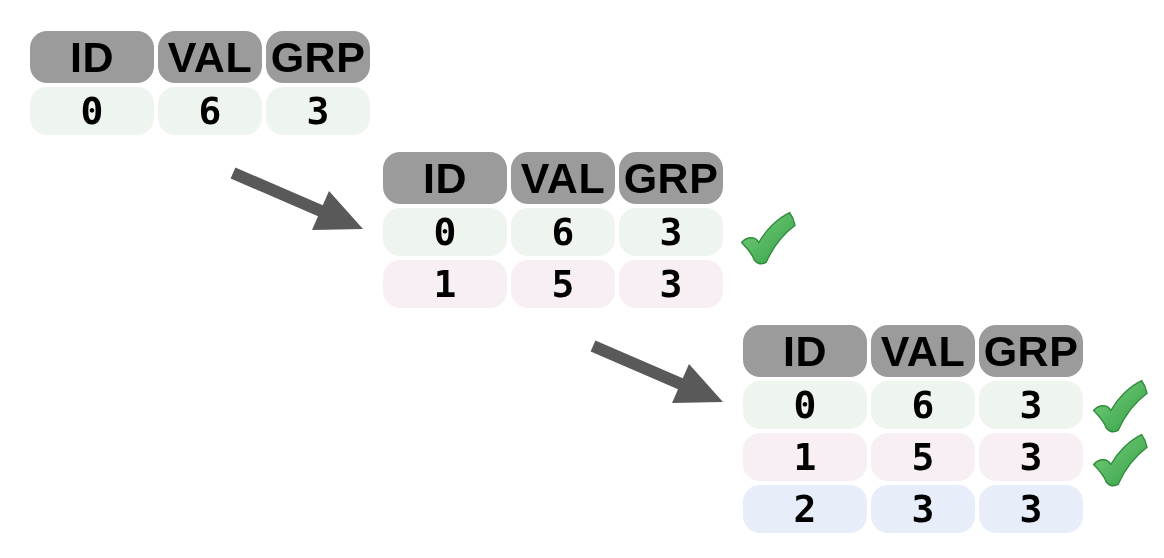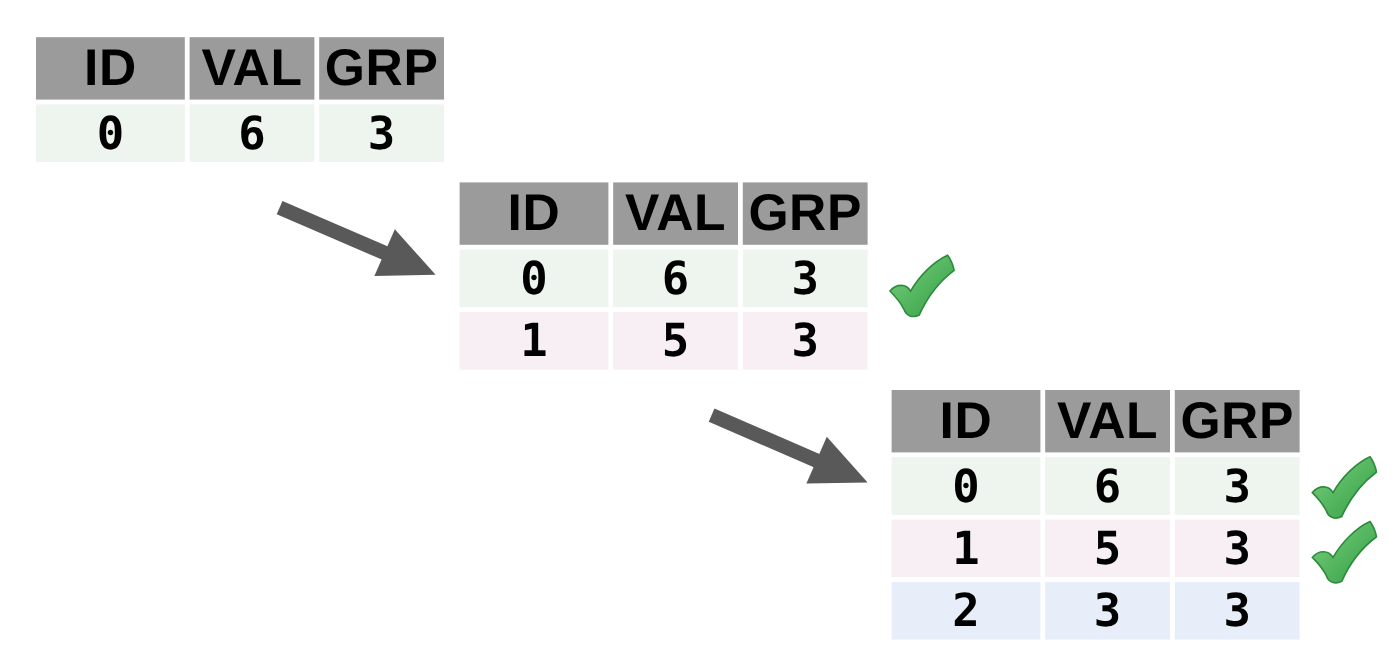--- a/index.html
+++ b/index.html
@@ -15,20 +15,21 @@
     position: absolute;
     display: grid;
     grid-template-columns: 124px 104px 104px;
     gap: 4px;
   }
   .cell {
     display: flex;
     align-items: center;
     justify-content: center;
     height: 48px;
+    border-radius: 17px;
   }
   .th {
     height: 52px;
     background: #9b9b9b;
     color: #000000;
     font-family: "Liberation Sans", sans-serif;
     font-weight: bold;
     font-size: 43px;
     letter-spacing: 0.5px;
   }

